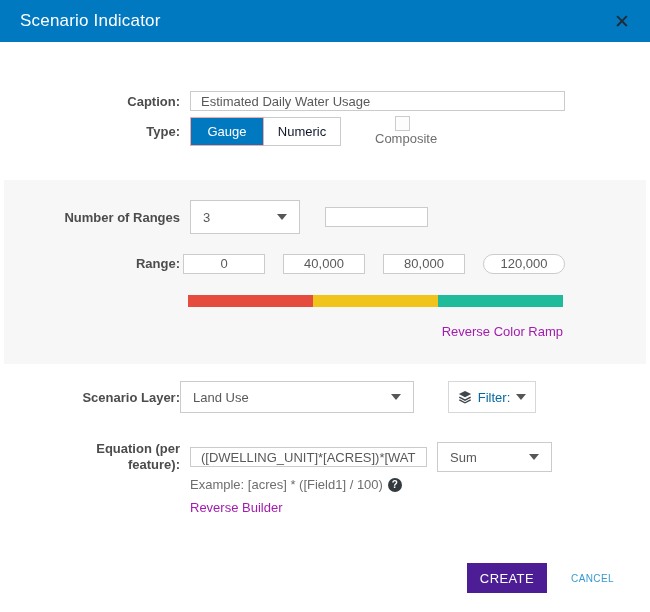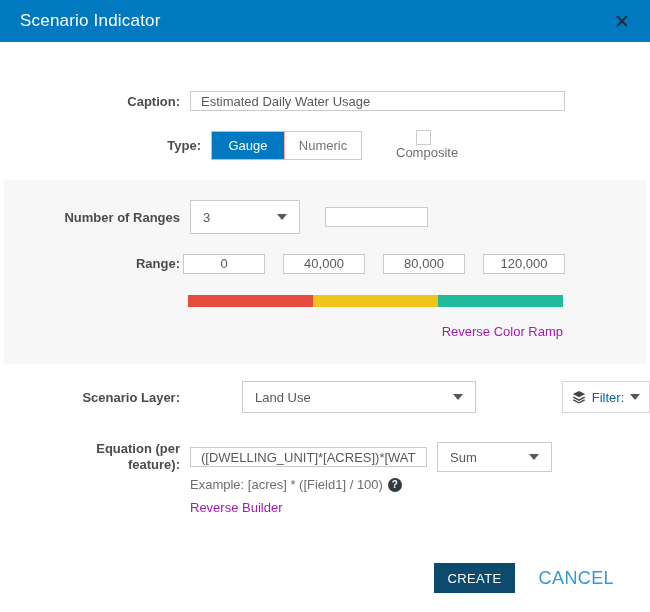--- a/index.html
+++ b/index.html
@@ -30,28 +30,28 @@
   input.txt{
     height:20px;border:1px solid #cbcbcb;background:#fff;color:#595959;
     font-family:inherit;font-size:13px;padding:0 10px;box-sizing:border-box;outline:none;
   }
 
   
   .row-caption{top:86px;height:30px;}
   .caption-input{width:375px;}
 
   
-  .row-type{top:130px;height:30px;padding-left:21px;}
+  .row-type{top:116px;height:30px;}
   .segs{display:flex;margin-left:10px;}
   .seg{
     height:29px;box-sizing:border-box;font-size:13px;display:flex;align-items:center;
     justify-content:center;cursor:pointer;
   }
   .seg.sel{background:#0079c1;color:#fff;border:1px solid #fca5a5;width:74px;}
-  .seg.unsel{background:#fff;color:#737373;border:1px solid #cbcbcb;border-left:none;width:77px;}
+  .seg.unsel{background:#fff;color:#0f172a;border:1px solid #cbcbcb;border-left:none;width:77px;}
   .chk-wrap{display:flex;align-items:center;margin-left:27px;cursor:pointer;flex-direction:column;}
   .chk{
     width:15px;height:15px;border:1px solid #ccc;background:#fdfdfd;box-sizing:border-box;
   }
   .chk-label{font-size:13px;color:#6e6e6e;margin-left:7px;}
 
   
   .panel{
     position:absolute;top:180px;left:4px;right:4px;height:184px;
     background:#f7f7f7;
@@ -68,31 +68,31 @@
   .caret{
     width:0;height:0;border-left:5px solid transparent;border-right:5px solid transparent;
     border-top:6px solid #565656;margin-left:auto;flex:none;
   }
   .target-lbl{width:140px;text-align:right;font-weight:700;font-size:13px;}
   .target-input{width:103px;height:30px;margin-left:25px;text-align:left;}
 
   .prow-b{top:67px;height:33px;}
   .range-inputs{display:flex;margin-left:3px;}
   .range-input{width:82px;height:32px;text-align:center;margin-right:18px;}
-  .range-input:last-child{margin-right:0;}
+  .range-input:last-child{margin-right:0;border-radius:14px;}
 
   .ramp{position:absolute;top:115px;left:184px;width:375px;height:12px;display:flex;}
   .ramp .seg-color{flex:1;height:100%;}
 
   .reverse-row{position:absolute;top:142px;left:184px;width:375px;text-align:right;}
   .link{color:#a21caf;font-size:13px;cursor:pointer;text-decoration:none;}
 
   
-  .row-layer{top:388px;height:18px;justify-content:space-between;}
-  .sel-layer{height:32px;width:234px;margin-left:10px;}
+  .row-layer{top:388px;height:18px;}
+  .sel-layer{height:32px;width:234px;}
   .filter-box{
     height:32px;width:88px;margin-left:34px;background:#fff;border:1px solid #d7d7d7;
     box-sizing:border-box;display:flex;align-items:center;justify-content:center;
     font-size:13px;color:#595959;cursor:pointer;
   }
   .filter-box .caret{margin-left:6px;}
   .layers-icon{display:flex;margin-right:6px;}
   .filter-text{color:#0369a1;}
 
   
@@ -108,25 +108,25 @@
     font-size:10px;font-weight:700;display:flex;align-items:center;justify-content:center;
     margin-left:5px;cursor:pointer;
   }
   .builder-row{position:absolute;top:498px;left:190px;}
 
   
   .footer{
     position:absolute;top:563px;right:30px;display:flex;align-items:center;
   }
   .btn-create{
-    background:#0c4a6e;color:#fff;border:none;height:30px;padding:0 13px;
+    background:#4c1d95;color:#fff;border:none;height:30px;padding:0 13px;
     font-family:inherit;font-size:13px;letter-spacing:.4px;cursor:pointer;
   }
   .btn-cancel{
-    background:none;border:none;color:#369ad1;font-family:inherit;font-size:18px;
+    background:none;border:none;color:#369ad1;font-family:inherit;font-size:10px;
     letter-spacing:.4px;margin-left:18px;cursor:pointer;
   }
 </style>
 </head>
 <body>
 
 <div class="dialog">
 
   <div class="titlebar">
     <span class="title">Scenario Indicator</span>

